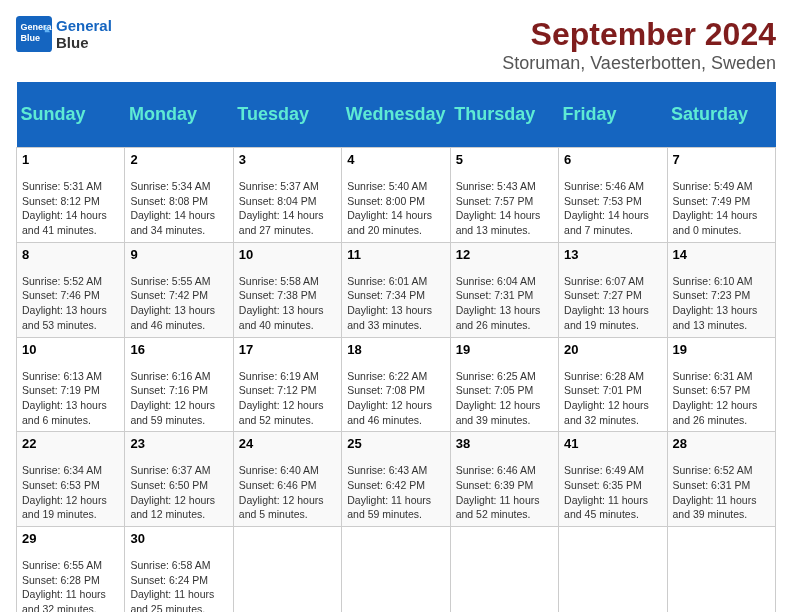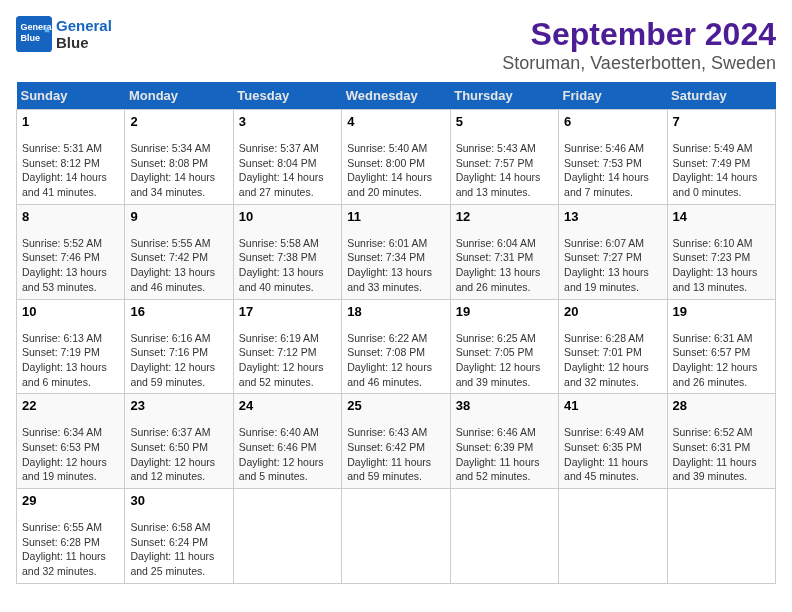--- a/index.html
+++ b/index.html
@@ -24,37 +24,37 @@
     .logo-icon {
       width: 36px;
       height: 36px;
     }
     .title-area {
       text-align: right;
     }
     .calendar-title {
       font-size: 32px;
       font-weight: bold;
-      color: #4c1d95;
+      color: #7f1d1d;
     }
     .calendar-subtitle {
       font-size: 18px;
       color: #555;
     }
     table {
       width: 100%;
       border-collapse: collapse;
       font-size: 11px;
     }
     th {
       background-color: #1565c0;
-      color: #e5e5e5;
-      padding: 6px 4px;
+      color: #5eead4;
+      padding: 22px 4px;
       text-align: left;
-      font-size: 13px;
+      font-size: 18px;
       font-weight: bold;
     }
     td {
       border: 1px solid #ccc;
       vertical-align: top;
       padding: 4px 5px;
       width: 14.28%;
       min-height: 80px;
       height: 80px;
     }

